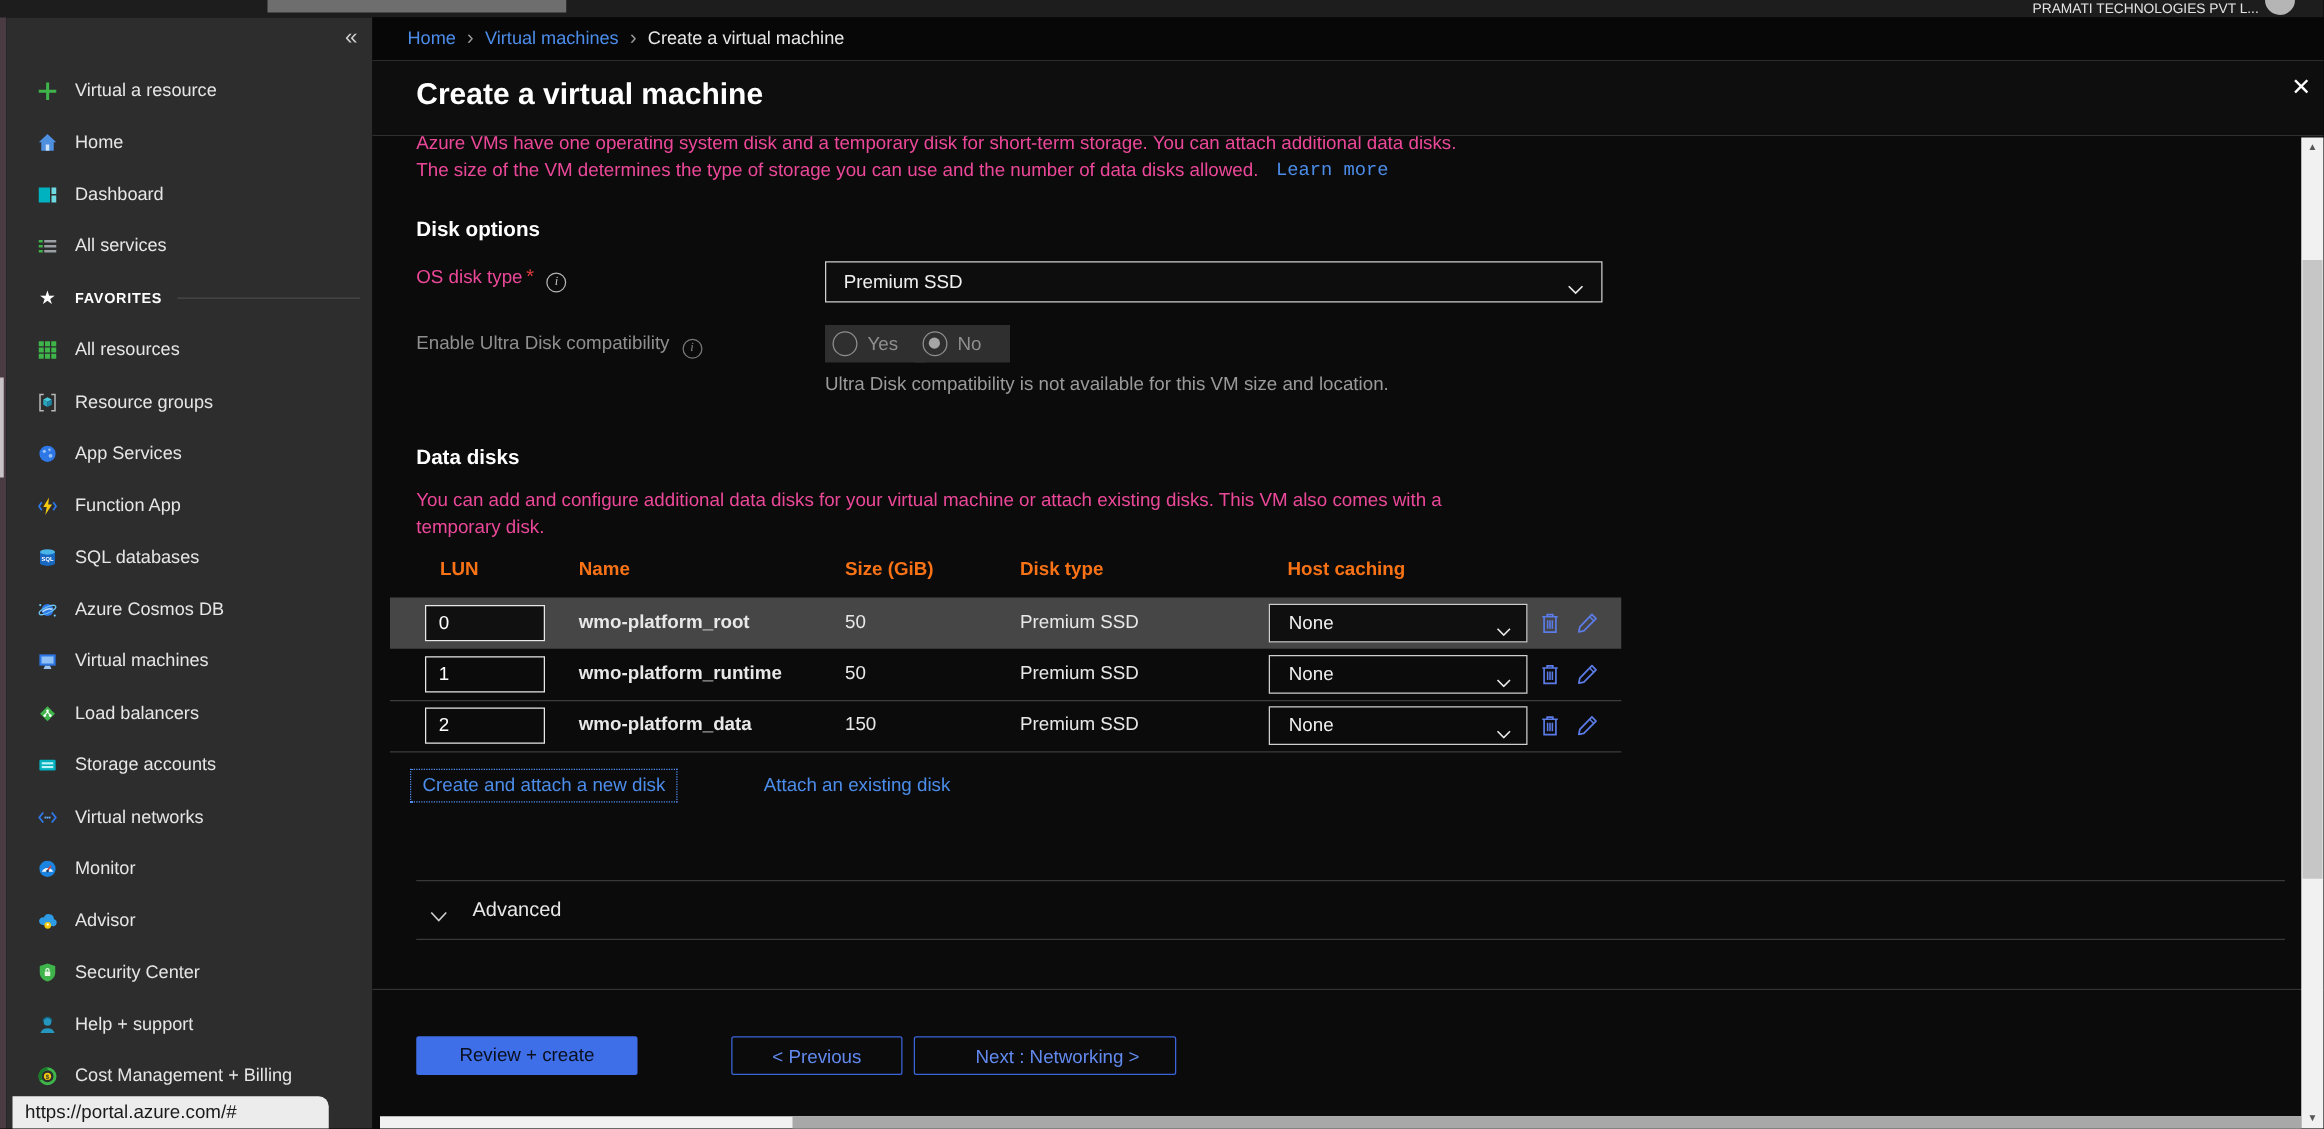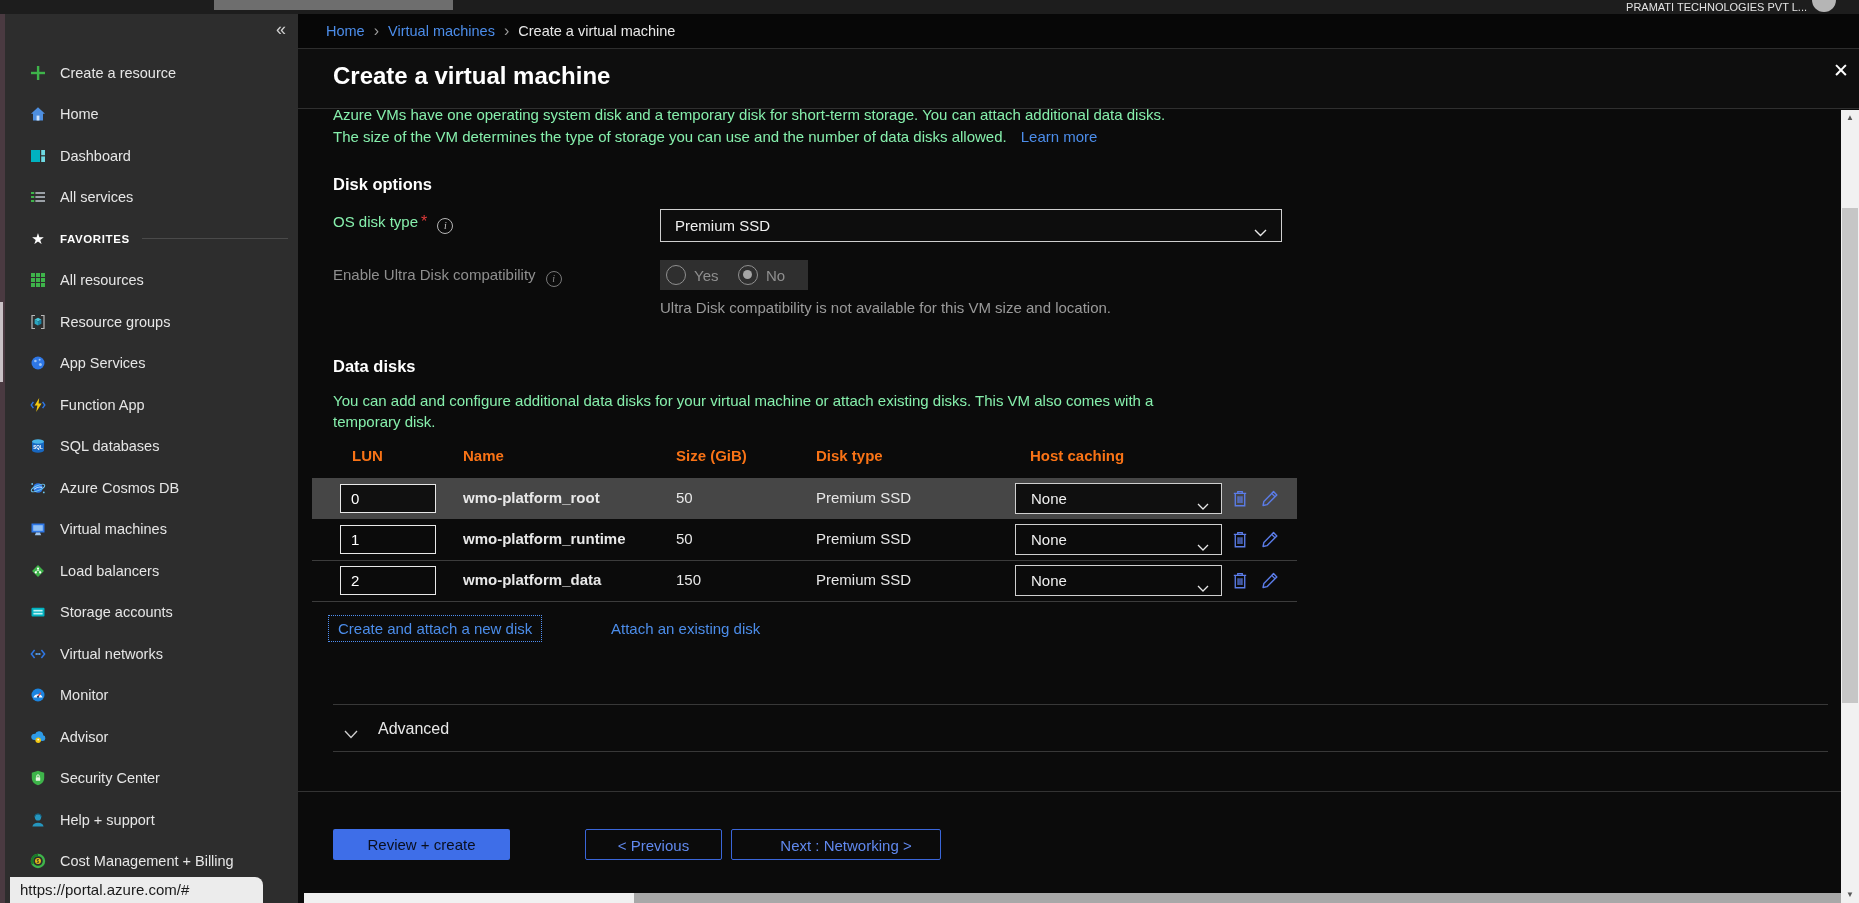--- a/index.html
+++ b/index.html
@@ -37,21 +37,21 @@
   .crumb-sep{color:#9a9a9a;font-size:16px;margin:0 9px;line-height:14px;}
   .crumb-current{color:#e8e8e8;font-size:14.5px;}
   #hr-top{left:0;top:34px;width:100%;height:1px;background:#2d2d2d;}
   #panel-header{left:0;top:35px;width:100%;height:59px;background:#0e0e0e;}
   #panel-title{position:absolute;left:35px;top:13px;font-size:24px;font-weight:600;color:#fff;}
   #close-btn{position:absolute;right:7px;top:11px;width:22px;height:22px;font-size:19px;color:#fff;
              text-align:center;line-height:22px;cursor:pointer;font-weight:300;}
   #hr-title{left:0;top:94px;width:100%;height:1px;background:#2f2f2f;}
 
   #scroll-content{left:0;top:95px;width:1543px;height:682px;overflow:hidden;background:#0b0b0b;}
-  .body-txt{font-size:15px;color:#86efac;white-space:nowrap;}
+  .body-txt{font-size:15px;color:#ec4899;white-space:nowrap;}
   .link{color:#4c8dea;cursor:pointer;}
   .h2{font-size:16.5px;font-weight:700;color:#ffffff;white-space:nowrap;}
   .muted{color:#8f8f8f;}
   .note{color:#9a9a9a;}
   .req-star{color:#e23b3b;margin-left:3px;}
   .info-ic{display:inline-block;width:14px;height:14px;border:1px solid #b5b5b5;border-radius:50%;
            font-size:10px;line-height:14px;text-align:center;color:#c8c8c8;margin-left:10px;
            font-family:"Liberation Serif",serif;font-style:italic;vertical-align:-2px;}
   .info-ic.gray{border-color:#787878;color:#8a8a8a;}
 
@@ -121,21 +121,21 @@
     <div id="collapse">«</div>
     <div id="side-list">
 
       <div class="side-item">
         <span class="sicon">
             <svg width="16" height="16" viewBox="0 0 16 16">
               <rect x="6.9" y="1" width="2.4" height="14" fill="#3eb44a"></rect>
               <rect x="1" y="6.8" width="14" height="2.4" fill="#3eb44a"></rect>
             </svg>
           </span>
-        <span class="slabel">Create a resource</span>
+        <span class="slabel">Virtual a resource</span>
       </div>
 
       <div class="side-item">
         <span class="sicon">
             <svg width="16" height="16" viewBox="0 0 16 16">
               <path d="M8 1.2 L15 7.8 H13 V14.5 H3 V7.8 H1 Z" fill="#4e8fe0"></path>
               <rect x="6.6" y="9.6" width="2.8" height="4.9" fill="#cfe3fa"></rect>
             </svg>
           </span>
         <span class="slabel">Home</span>
@@ -378,21 +378,21 @@
       <div id="panel-title">Create a virtual machine</div>
       <div id="close-btn">✕</div>
     </div>
     <div id="hr-title" class="abs"></div>
 
     <div id="scroll-content" class="abs">
 
       <div class="abs body-txt" style="left:35px;top:-3px;">Azure VMs have one operating system disk and a temporary disk for short-term storage. You can attach additional data disks.</div>
       <div class="abs" style="left:35px;top:19px;display:flex;">
         <span class="body-txt">The size of the VM determines the type of storage you can use and the number of data disks allowed.</span>
-        <span class="body-txt link" style="margin-left:14px;">Learn more</span>
+        <span class="body-txt link" style="margin-left:14px;font-family:Liberation Mono, monospace;">Learn more</span>
       </div>
 
       <div class="abs h2" style="left:35px;top:66px;">Disk options</div>
 
       <div class="abs" style="left:35px;top:104px;">
         <span class="body-txt">OS disk type</span><span class="req-star">*</span><span class="info-ic">i</span>
       </div>
       <div class="abs select" style="left:362px;top:100px;width:622px;">
         <span class="val">Premium SSD</span>
         <span class="chev"><svg width="13" height="8" viewBox="0 0 13 8">

